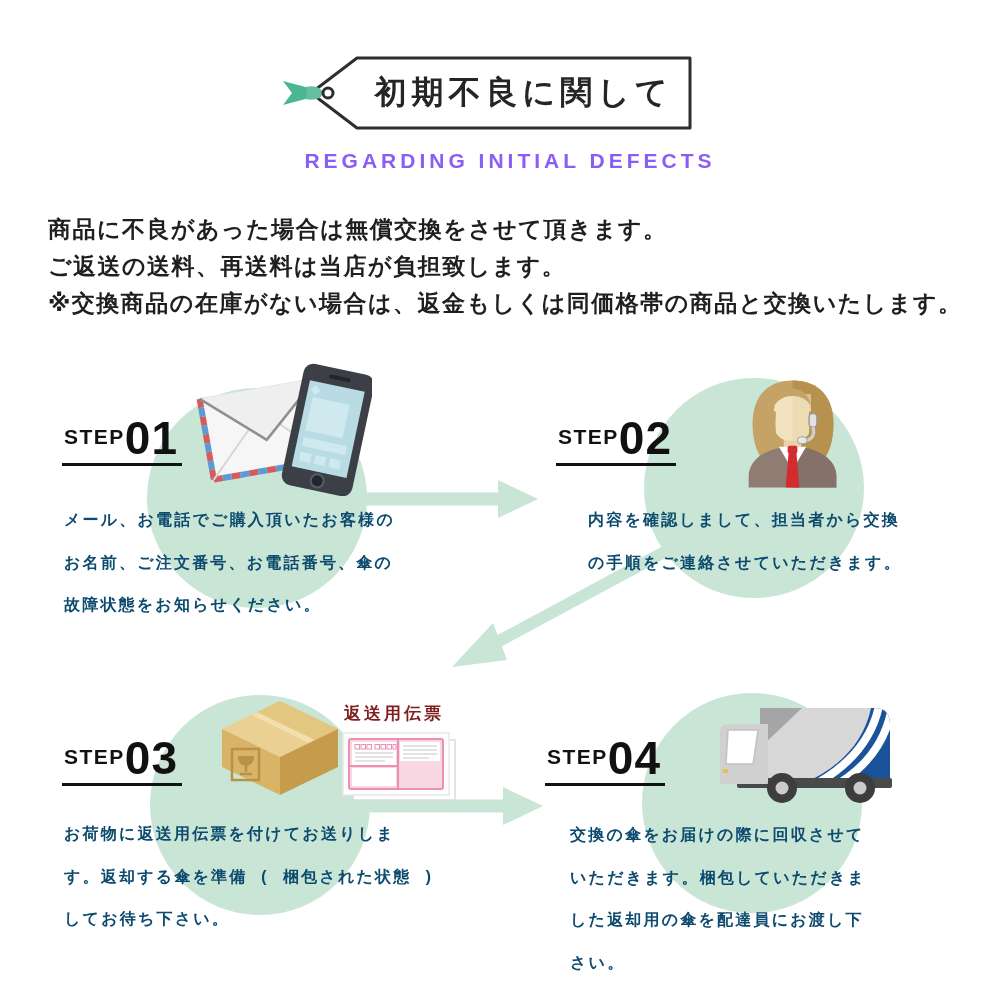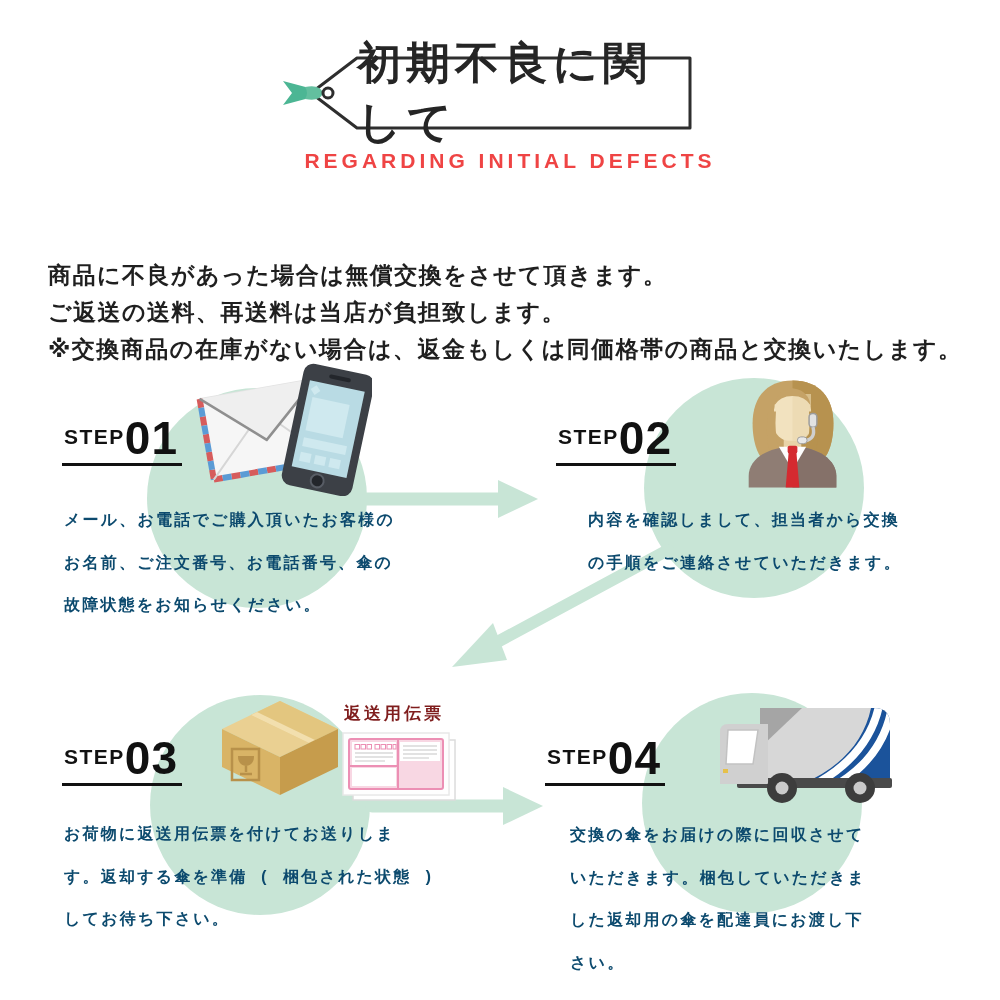--- a/index.html
+++ b/index.html
@@ -5,28 +5,28 @@
   html,body{margin:0;padding:0;background:#fff;}
   #page{
     position:relative;width:1000px;height:1000px;background:#fff;overflow:hidden;
     font-family:"Liberation Sans","DejaVu Sans",sans-serif;color:#222;
   }
   .abs{position:absolute;}
   
   .tag-title{
     left:357px;top:58px;width:333px;height:70px;
     display:flex;align-items:center;justify-content:center;
-    font-size:44px;font-weight:800;letter-spacing:5px;color:#252525;
+    font-size:32px;font-weight:800;letter-spacing:5px;color:#252525;
   }
   .subtitle{
     left:250px;top:149px;width:520px;text-align:center;
-    font-size:21px;font-weight:800;letter-spacing:4px;color:#ef4444;
-  }
-  
-  .intro{left:48px;top:211px;margin-top:46px;}
+    font-size:21px;font-weight:800;letter-spacing:4px;color:#8b5cf6;
+  }
+  
+  .intro{left:48px;top:211px;}
   .intro div{font-size:23px;font-weight:700;letter-spacing:1.5px;line-height:37px;color:#1f1f1f;white-space:nowrap;}
   
   .circle{width:220px;height:220px;border-radius:50%;background:#c8e5d6;}
   
   .step-label{
     display:flex;align-items:center;border-bottom:3.5px solid #111;
     padding:0 4px 5px 2px;color:#111;
   }
   .step-label .word{font-size:21px;font-weight:800;letter-spacing:1.5px;line-height:1;padding-bottom:5px;}
   .step-label .num{font-size:46px;font-weight:800;line-height:0.82;letter-spacing:1px;}

